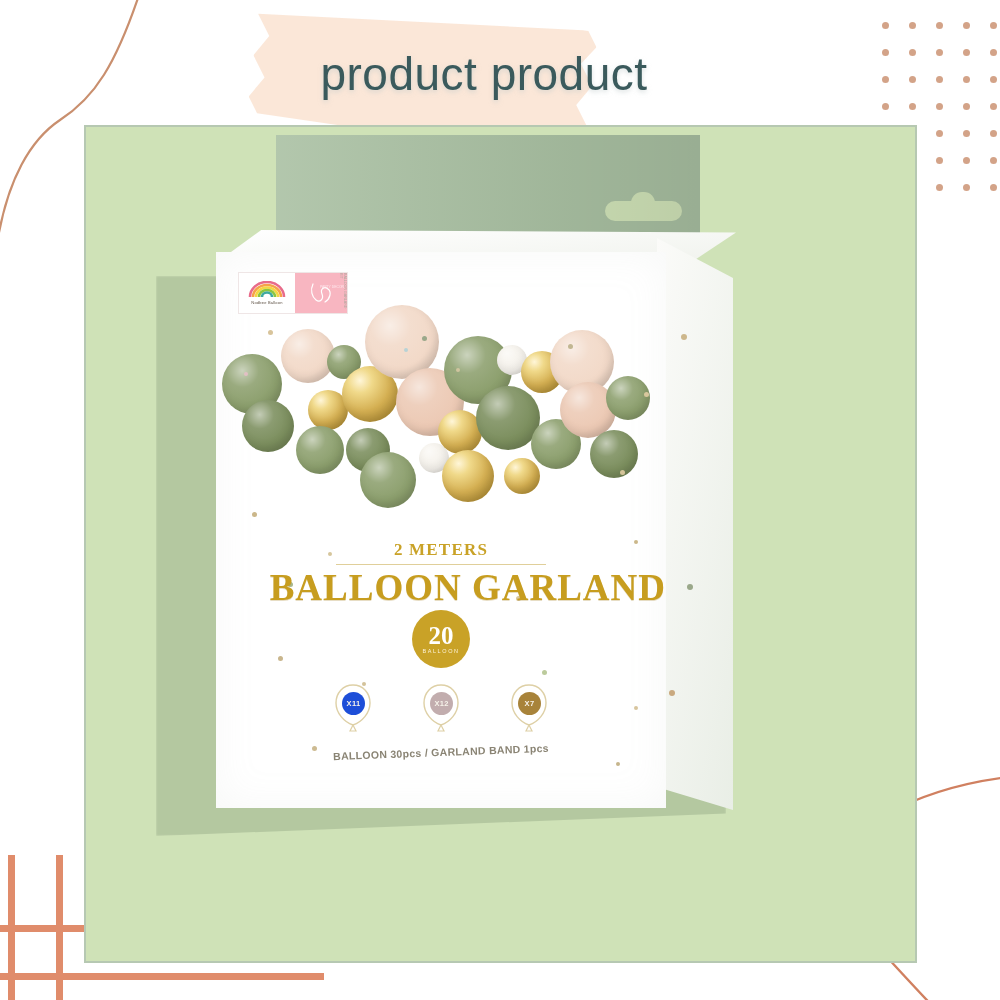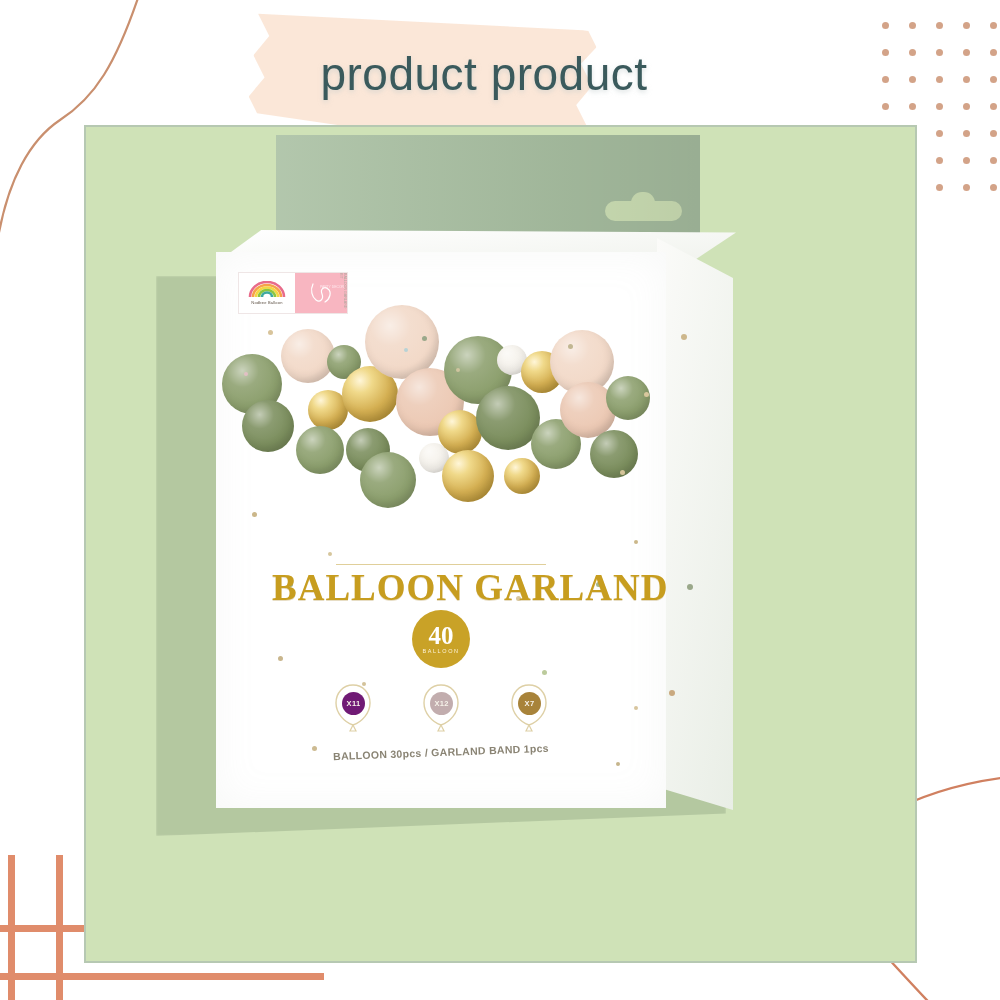--- a/index.html
+++ b/index.html
@@ -183,22 +183,22 @@
     text-align:center;
     font-family:"Liberation Serif", serif;
     font-weight:700; font-size:17px; letter-spacing:1.2px;
     color:#c9a227;
   }
   #meters-rule {
     position:absolute; left:120px; top:312px; width:210px; height:1px;
     background:#e0cf9a;
   }
   #pkg-title {
-    position:absolute; left:12px; top:314px; width:450px;
-    text-align:left;
+    position:absolute; left:0; top:314px; width:450px;
+    text-align:right;
     font-family:"Liberation Serif", serif;
     font-weight:700; font-size:37px; letter-spacing:1px;
     color:#c79d1f;
     text-shadow:0 1px 0 rgba(160,120,20,.25);
     padding-left:44px;
   }
   #count-badge {
     position:absolute; left:196px; top:358px;
     width:58px; height:58px; border-radius:50%;
     background:#c9a227;
@@ -376,35 +376,36 @@
         <div class="confetti" style="left: 418px; top: 288px; height: 4px; width: 4px; background: rgb(203, 183, 138);"></div>
         <div class="confetti" style="left: 428px; top: 140px; height: 5px; width: 5px; background: rgb(216, 199, 157);"></div>
         <div class="confetti" style="left: 62px; top: 404px; height: 5px; width: 5px; background: rgb(201, 182, 141);"></div>
         <div class="confetti" style="left: 146px; top: 430px; height: 4px; width: 4px; background: rgb(211, 194, 154);"></div>
         <div class="confetti" style="left: 326px; top: 418px; height: 5px; width: 5px; background: rgb(188, 203, 156);"></div>
         <div class="confetti" style="left: 418px; top: 454px; height: 4px; width: 4px; background: rgb(215, 197, 157);"></div>
         <div class="confetti" style="left: 96px; top: 494px; height: 5px; width: 5px; background: rgb(205, 187, 146);"></div>
         <div class="confetti" style="left: 400px; top: 510px; height: 4px; width: 4px; background: rgb(198, 181, 140);"></div>
       </div>
 
+    <div id="pkg-meters" style="color: rgb(201, 162, 39);">2 METERS</div>
     <div id="meters-rule"></div>
     <div id="pkg-title">BALLOON GARLAND</div>
 
     <div id="count-badge" style="background: rgb(201, 162, 39);">
-      <span id="count-number">40</span>
+      <span id="count-number">20</span>
       <span id="count-label">BALLOON</span>
     </div>
 
     <div id="spec-row">
         <div class="spec-item">
           <svg class="spec-outline" viewBox="0 0 44 54">
             <path d="M22 3 C32 3 39 11 39 21 C39 31 31 40 22 43 C13 40 5 31 5 21 C5 11 12 3 22 3 Z" fill="none" stroke="#ded0a6" stroke-width="1.4"></path>
             <path d="M22 43 L19 49 L25 49 Z" fill="none" stroke="#ded0a6" stroke-width="1.2"></path>
           </svg>
-          <div class="spec-chip" style="background: #701a75;">X11</div>
+          <div class="spec-chip" style="background: #1d4ed8;">X11</div>
         </div>
         <div class="spec-item">
           <svg class="spec-outline" viewBox="0 0 44 54">
             <path d="M22 3 C32 3 39 11 39 21 C39 31 31 40 22 43 C13 40 5 31 5 21 C5 11 12 3 22 3 Z" fill="none" stroke="#ded0a6" stroke-width="1.4"></path>
             <path d="M22 43 L19 49 L25 49 Z" fill="none" stroke="#ded0a6" stroke-width="1.2"></path>
           </svg>
           <div class="spec-chip" style="background: rgb(194, 173, 174);">X12</div>
         </div>
         <div class="spec-item">
           <svg class="spec-outline" viewBox="0 0 44 54">

